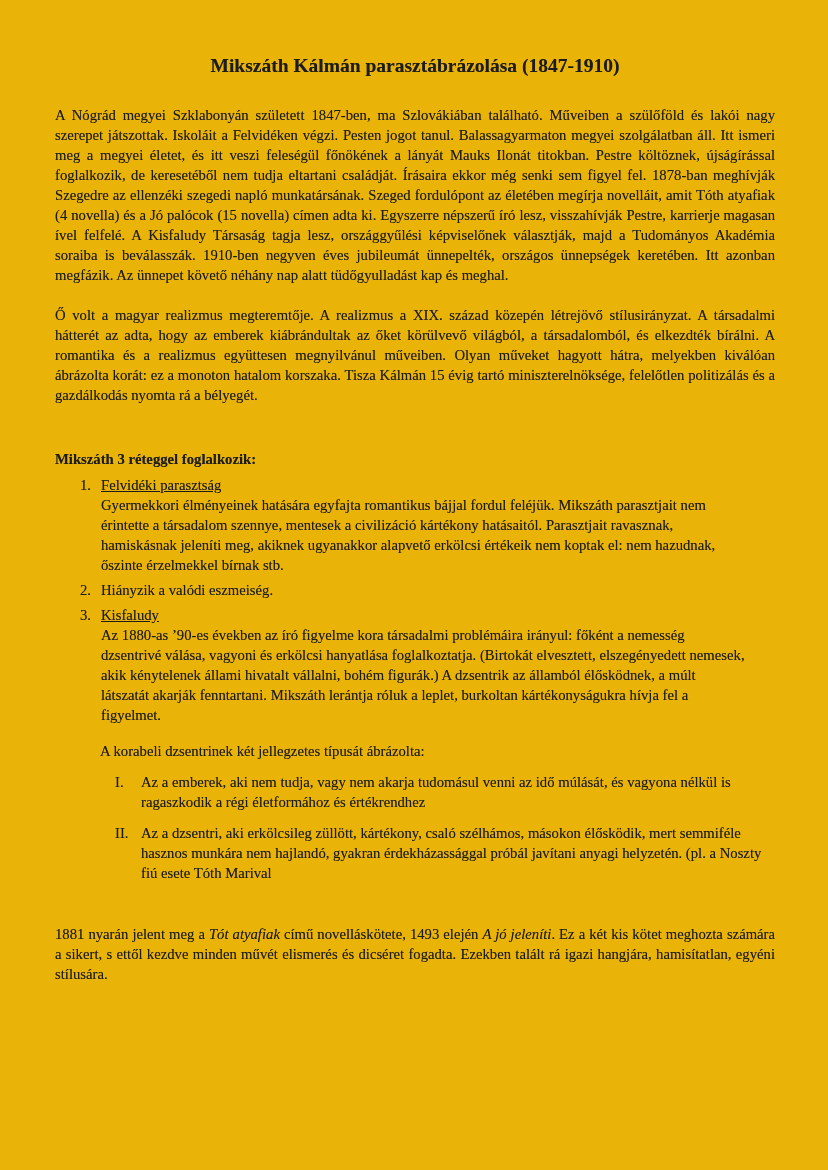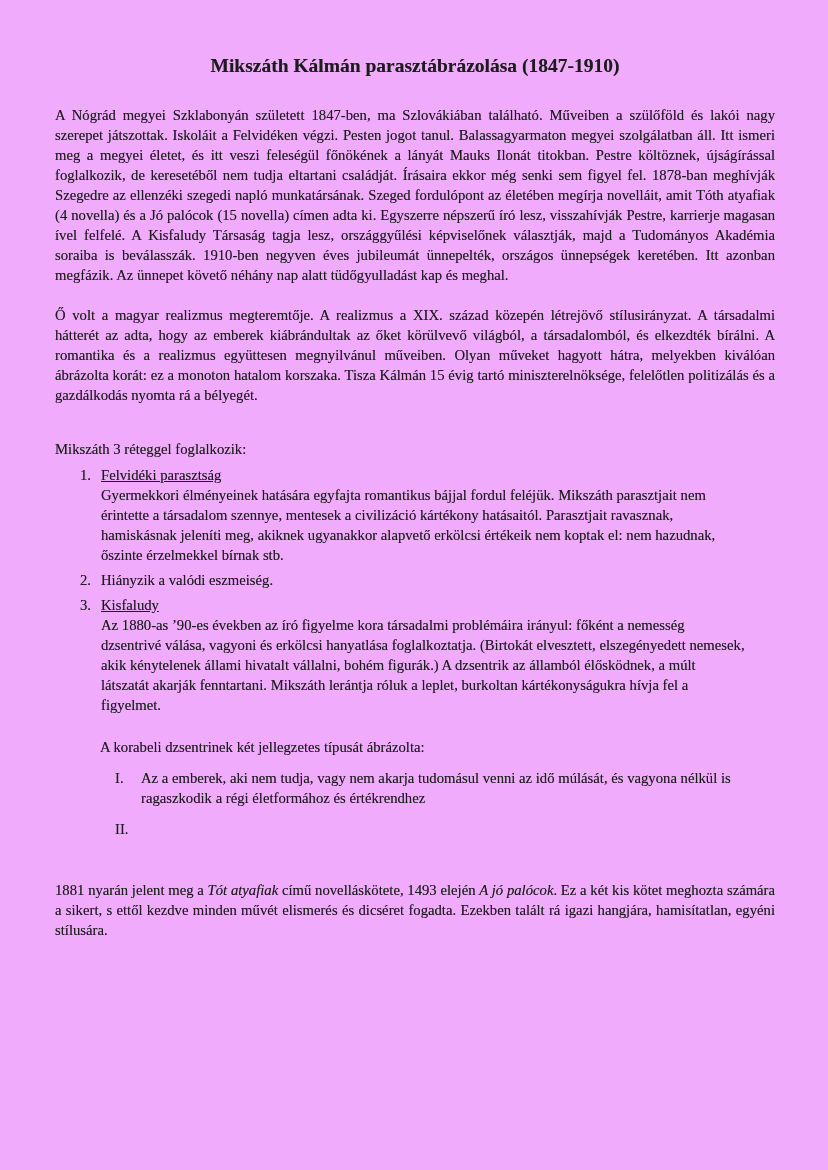--- a/index.html
+++ b/index.html
@@ -6,21 +6,21 @@
     margin: 0;
     padding: 0;
     background: #ffffff;
   }
   .page {
     position: relative;
     box-sizing: border-box;
     width: 828px;
     height: 1170px;
     margin: 0;
-    background: #f0abfc;
+    background: #eab308;
     padding: 50px 53px 0 55px;
     font-family: "Liberation Serif", "DejaVu Serif", serif;
     font-size: 14.7px;
     line-height: 20px;
     color: #1c1c1c;
     overflow: hidden;
     text-shadow: 0 0 0.35px rgba(40,40,40,0.55); 
   }
   .doc-title {
     text-align: center;
@@ -30,43 +30,43 @@
     margin: 4px 0 27px 0;
   }
   .para {
     margin: 0;
     text-align: justify;
   }
   .para-gap {
     margin-top: 20px;
   }
   .section-heading {
-    font-weight: normal;
-    margin-top: 34px;
+    font-weight: bold;
+    margin-top: 44px;
     margin-bottom: 6px;
   }
   .oitem {
     display: flex;
     margin-top: 5px;
   }
   .omarker {
     flex: none;
     width: 21px;
     margin-left: 25px;
   }
   .obody {
     flex: 1 1 auto;
     padding-right: 28px;
   }
   .ol-title {
     text-decoration: underline;
   }
   .gentry-heading {
     margin-left: 45px;
-    margin-top: 22px;
+    margin-top: 16px;
   }
   .ritem {
     display: flex;
     margin-top: 11px;
   }
   .rmarker {
     flex: none;
     width: 26px;
     margin-left: 60px;
   }
@@ -126,19 +126,20 @@
 
   <div>
 
     <div class="ritem">
       <div class="rmarker">I.</div>
       <div class="rtext">Az a emberek, aki nem tudja, vagy nem akarja tudomásul venni az idő múlását, és vagyona nélkül is ragaszkodik a régi életformához és értékrendhez</div>
     </div>
 
     <div class="ritem">
       <div class="rmarker">II.</div>
+      <div class="rtext">Az a dzsentri, aki erkölcsileg züllött, kártékony, csaló szélhámos, másokon élősködik, mert semmiféle hasznos munkára nem hajlandó, gyakran érdekházassággal próbál javítani anyagi helyzetén. (pl. a Noszty fiú esete Tóth Marival</div>
     </div>
 
   </div>
 
-  <p class="para closing"><span>1881 nyarán jelent meg a </span><i>Tót atyafiak</i><span> című novelláskötete, 1493 elején </span><i>A jó palócok</i><span>. Ez a két kis kötet meghozta számára a sikert, s ettől kezdve minden művét elismerés és dicséret fogadta. Ezekben talált rá igazi hangjára, hamisítatlan, egyéni stílusára.</span></p>
+  <p class="para closing"><span>1881 nyarán jelent meg a </span><i>Tót atyafiak</i><span> című novelláskötete, 1493 elején </span><i>A jó jeleníti</i><span>. Ez a két kis kötet meghozta számára a sikert, s ettől kezdve minden művét elismerés és dicséret fogadta. Ezekben talált rá igazi hangjára, hamisítatlan, egyéni stílusára.</span></p>
 
 </div>
 
 </body></html>

